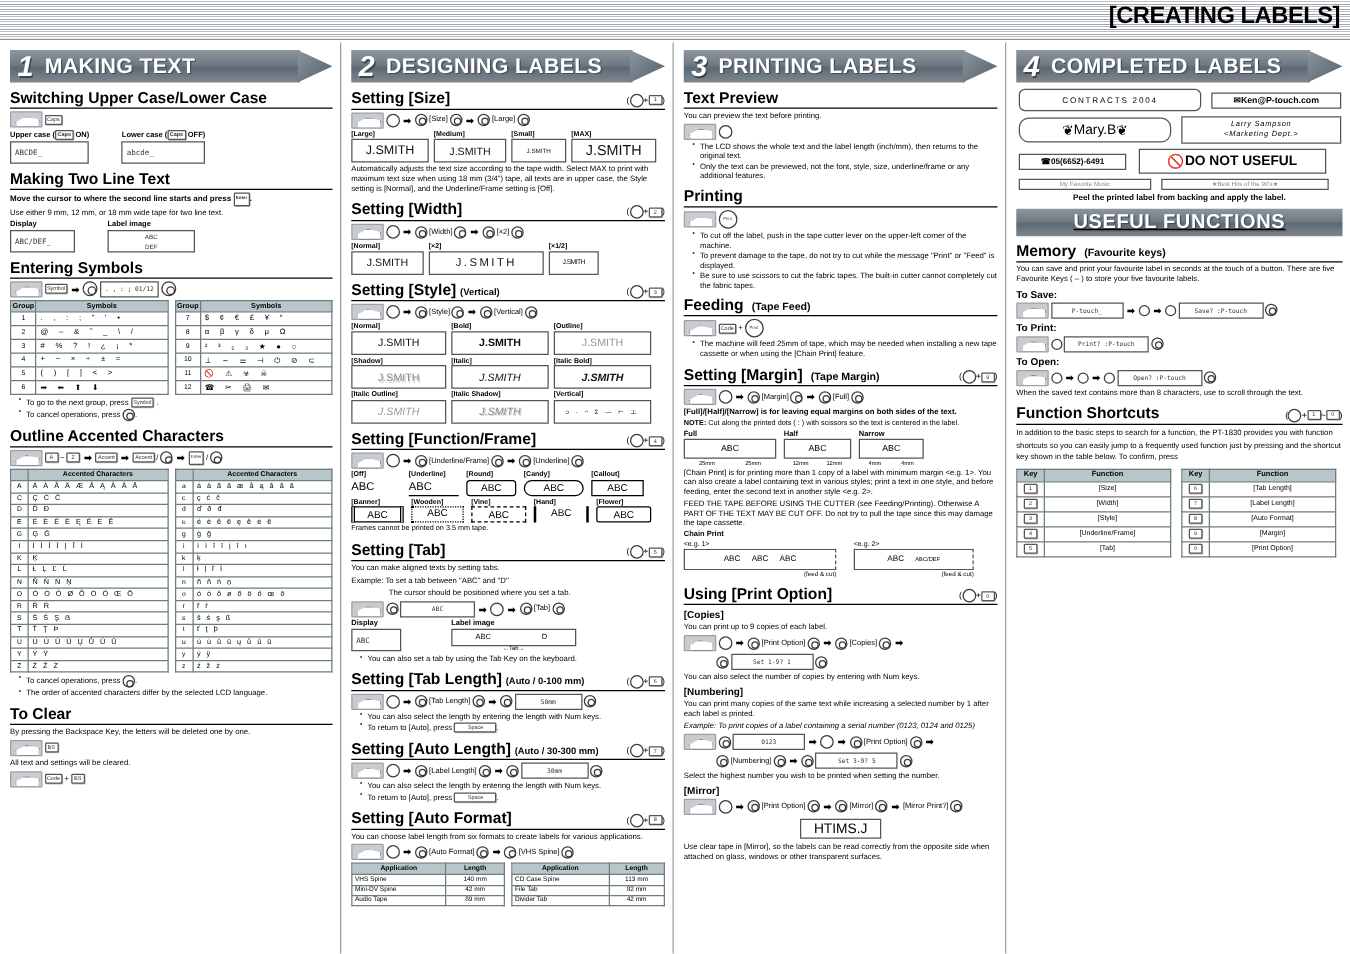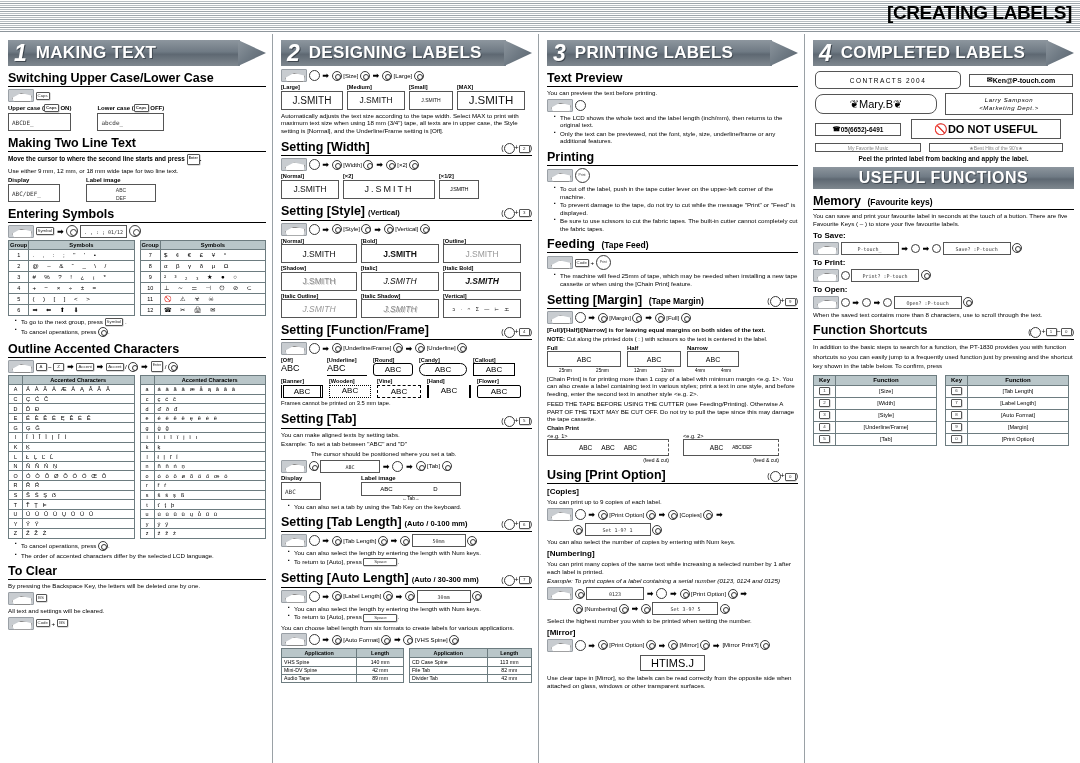--- a/index.html
+++ b/index.html
@@ -63,21 +63,21 @@
   .arrowhead .ttl {
     position:relative; z-index:3;
     font-size:17px; font-weight:bold; color:#ffffff;
     letter-spacing:0.3px; margin-left:9px;
     text-shadow:1px 1px 0 #444c54;
   }
   
   .bandhead {
     height:22px; margin:5px 0 3px 0;
     background:linear-gradient(to bottom,#8d969e 0%,#6f7a84 45%,#5e6872 55%,#7f888f 100%);
-    display:flex; align-items:center; justify-content:center;
+    display:flex; align-items:center; justify-content:center;text-decoration:underline;
   }
   .bandhead span {
     font-size:16px; font-weight:bold; color:#fff; letter-spacing:0.5px;
     text-shadow:1px 1px 0 #444c54;
   }
 
   
   h2.sec {
     font-size:12.5px; font-weight:bold; margin:5px 0 0 0;
     border-bottom:1.6px solid #000; padding-bottom:1px;
@@ -539,20 +539,24 @@
 <div class="col" id="col2">
 <div class="colinner">
 
   <div class="arrowhead">
     <div class="bar"></div>
     <div class="tip"></div>
     <div class="num">2</div>
     <div class="ttl">DESIGNING LABELS</div>
   </div>
 
+  <h2 class="sec">
+    <span>Setting [Size]</span>
+    <span class="shortcut">(<span class="circ"></span>+<span class="key">1</span>)</span>
+  </h2>
   <div class="flowline">
     <span class="hand"></span>
     <span class="circ"></span>
     <span class="arw">➡</span>
     <span class="nav sm"></span>
     <span class="lbl">[Size]</span>
     <span class="nav sm"></span>
     <span class="arw">➡</span>
     <span class="nav sm"></span>
     <span class="lbl">[Large]</span>
@@ -801,20 +805,24 @@
     <span class="arw">➡</span>
     <span class="nav sm"></span>
     <span class="lcd" style="min-width:54px">30mm</span>
     <span class="nav sm"></span>
   </div>
   <ul class="bul">
     <li>You can also select the length by entering the length with Num keys.</li>
     <li><span>To return to [Auto], press</span> <span class="key" style="min-width:34px">Space</span>.</li>
   </ul>
 
+  <h2 class="sec">
+    <span>Setting [Auto Format]</span>
+    <span class="shortcut">(<span class="circ"></span>+<span class="key">8</span>)</span>
+  </h2>
   <p>You can choose label length from six formats to create labels for various applications.</p>
   <div class="flowline">
     <span class="hand"></span>
     <span class="circ"></span>
     <span class="arw">➡</span>
     <span class="nav sm"></span>
     <span class="lbl">[Auto Format]</span>
     <span class="nav sm"></span>
     <span class="arw">➡</span>
     <span class="nav sm"></span>

